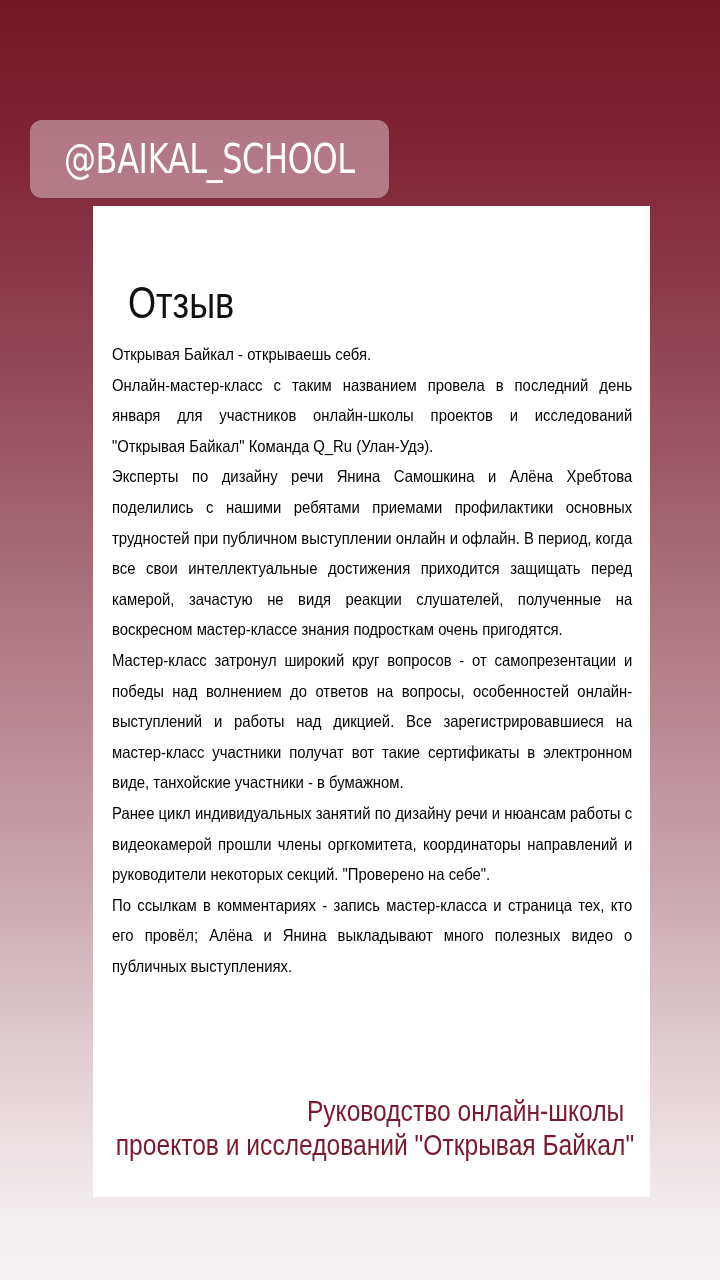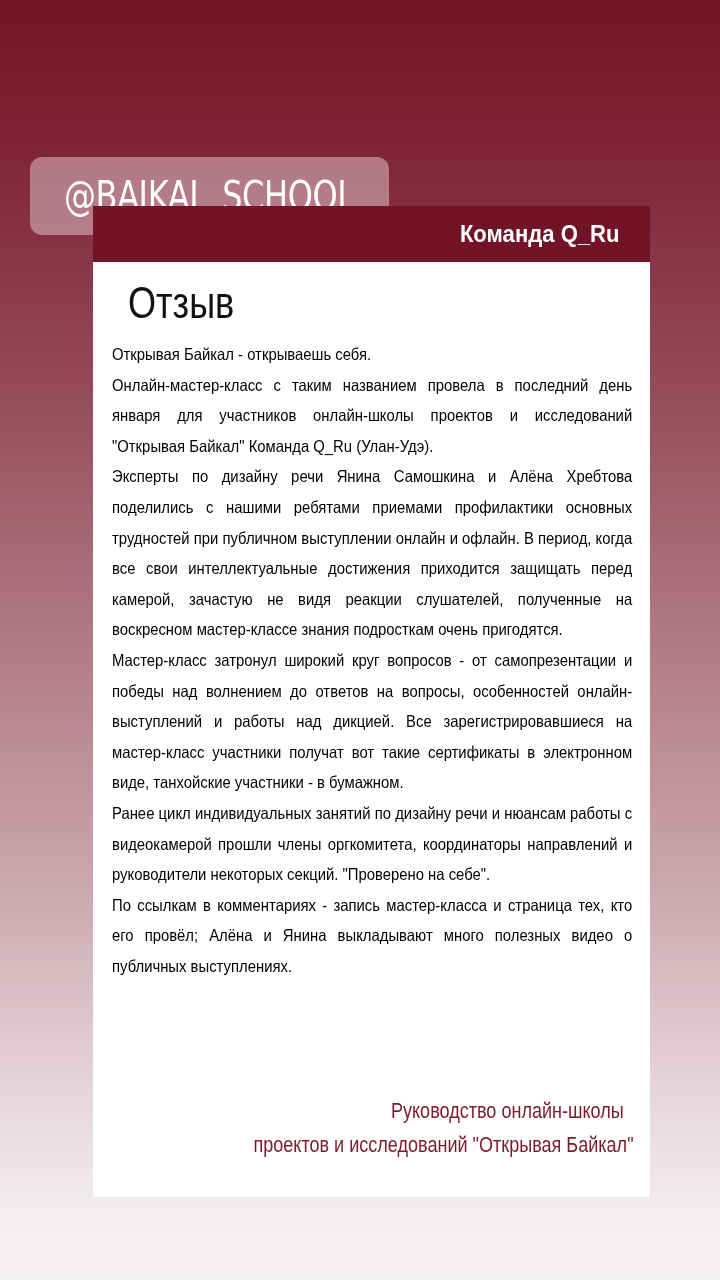--- a/index.html
+++ b/index.html
@@ -5,21 +5,21 @@
   html, body { margin: 0; padding: 0; }
   body {
     width: 720px; height: 1280px; overflow: hidden; position: relative;
     background: linear-gradient(to bottom, #721626 0%, #7f2537 12%, #944a5a 30%, #b07a86 50%, #c9a4ad 68%, #e4d2d6 84%, #f3eeef 95%, #f5f2f3 100%);
     font-family: "Liberation Sans", sans-serif;
   }
   .badge {
     position: absolute; left: 30px; top: 120px; width: 359px; height: 78px;
     background: rgba(220, 190, 198, 0.55);
     border-radius: 12px;
-    display: flex; align-items: center; justify-content: center; margin-top: 37px;
+    display: flex; align-items: center; justify-content: center;
   }
   .badge span {
     color: #ffffff; font-family: "DejaVu Sans", sans-serif; font-size: 41px;
     transform: scaleX(0.78); white-space: nowrap; letter-spacing: -0.5px;
   }
   .card {
     position: absolute; left: 93px; top: 206px; width: 557px; height: 991px;
     background: #ffffff;
   }
   .card-header {
@@ -37,36 +37,33 @@
   }
   .body-text {
     position: absolute; left: 19px; top: 133px; width: 520px;
     color: #000000; font-size: 16.5px; line-height: 30.6px;
     text-align: justify; font-family: "Liberation Sans", sans-serif;
   }
   .body-text p { margin: 0; }
   .body-text .inner { transform: scaleX(0.9); transform-origin: left top; width: 578px; }
   .signature {
     position: absolute; right: 16px; top: 888px; text-align: right;
-    color: #7a1a2c; font-size: 22px; line-height: 34px;
+    color: #7a1a2c; font-size: 30px; line-height: 34px;
   }
   .signature .inner { transform: scaleX(0.82); transform-origin: right top; white-space: nowrap; }
   .signature .l1 { padding-right: 12px; }
 </style>
 </head>
 <body>
 
 <div class="badge">
   <span>@BAIKAL_SCHOOL</span>
 </div>
 
 <div class="card">
-  <div class="card-header">
-    <span>Команда Q_Ru</span>
-  </div>
   <div class="card-title">Отзыв</div>
   <div class="body-text">
     <div class="inner">
       <p>Открывая Байкал - открываешь себя.</p>
       <p>Онлайн-мастер-класс с таким названием провела в последний день января для участников онлайн-школы проектов и исследований "Открывая Байкал" Команда Q_Ru (Улан-Удэ).</p>
       <p>Эксперты по дизайну речи Янина Самошкина и Алёна Хребтова поделились с нашими ребятами приемами профилактики основных трудностей при публичном выступлении онлайн и офлайн. В период, когда все свои интеллектуальные достижения приходится защищать перед камерой, зачастую не видя реакции слушателей, полученные на воскресном мастер-классе знания подросткам очень пригодятся.</p>
       <p>Мастер-класс затронул широкий круг вопросов - от самопрезентации и победы над волнением до ответов на вопросы, особенностей онлайн-выступлений и работы над дикцией. Все зарегистрировавшиеся на мастер-класс участники получат вот такие сертификаты в электронном виде, танхойские участники - в бумажном.</p>
       <p>Ранее цикл индивидуальных занятий по дизайну речи и нюансам работы с видеокамерой прошли члены оргкомитета, координаторы направлений и руководители некоторых секций. "Проверено на себе".</p>
       <p>По ссылкам в комментариях - запись мастер-класса и страница тех, кто его провёл; Алёна и Янина выкладывают много полезных видео о публичных выступлениях.</p>
     </div>

